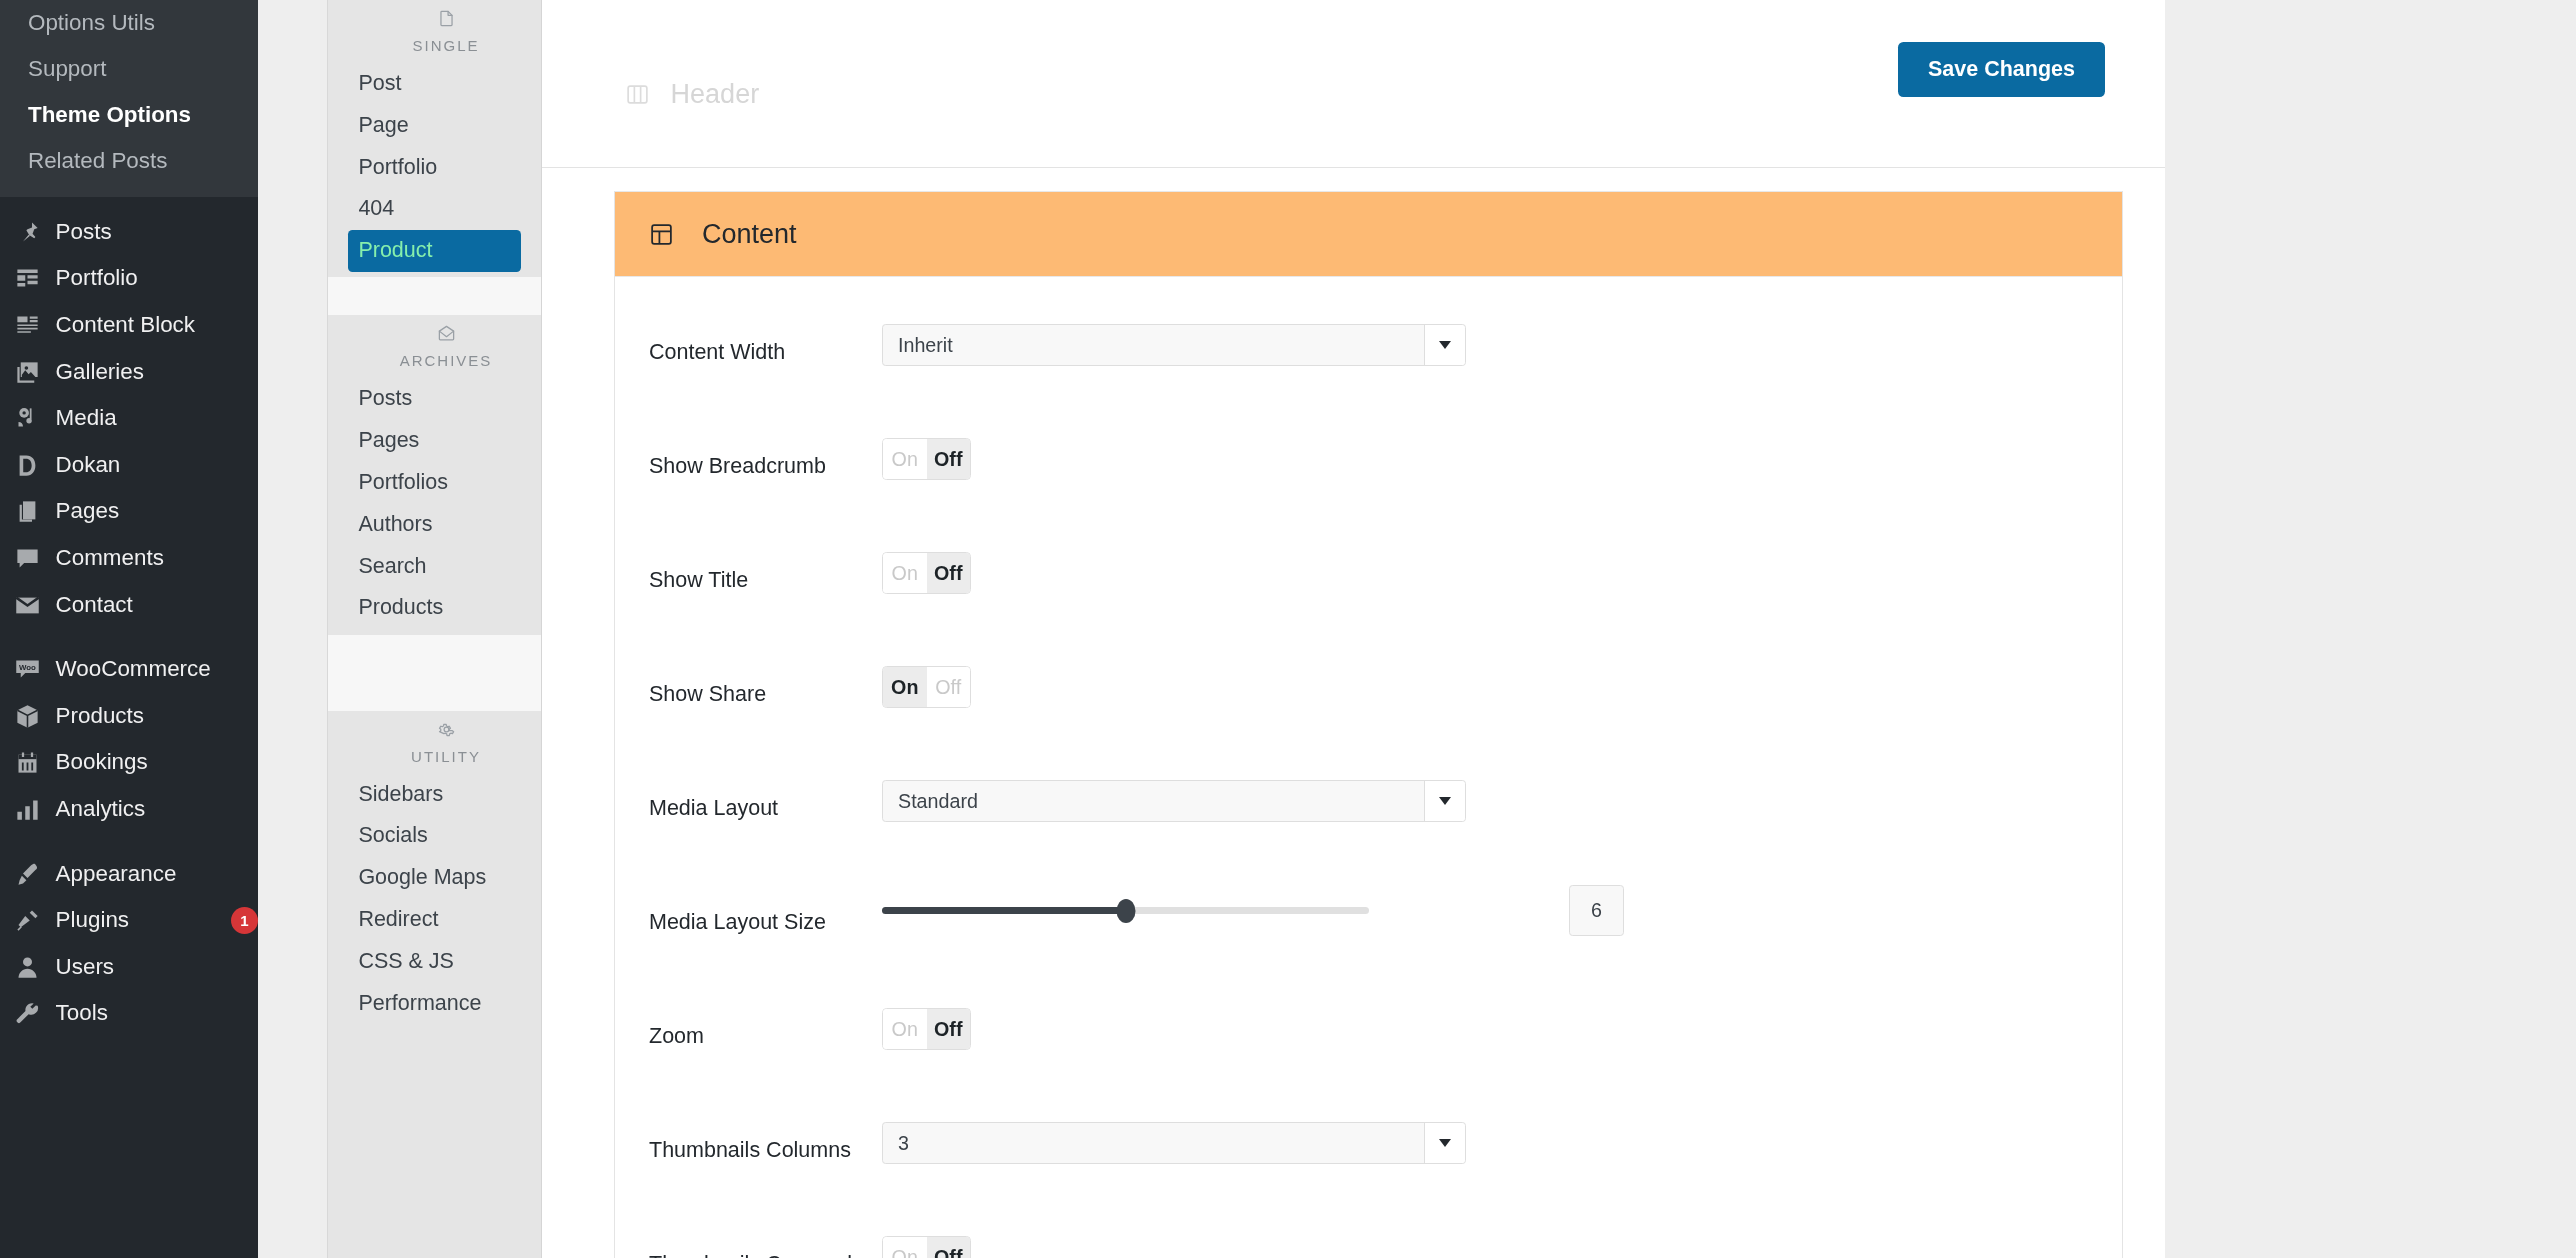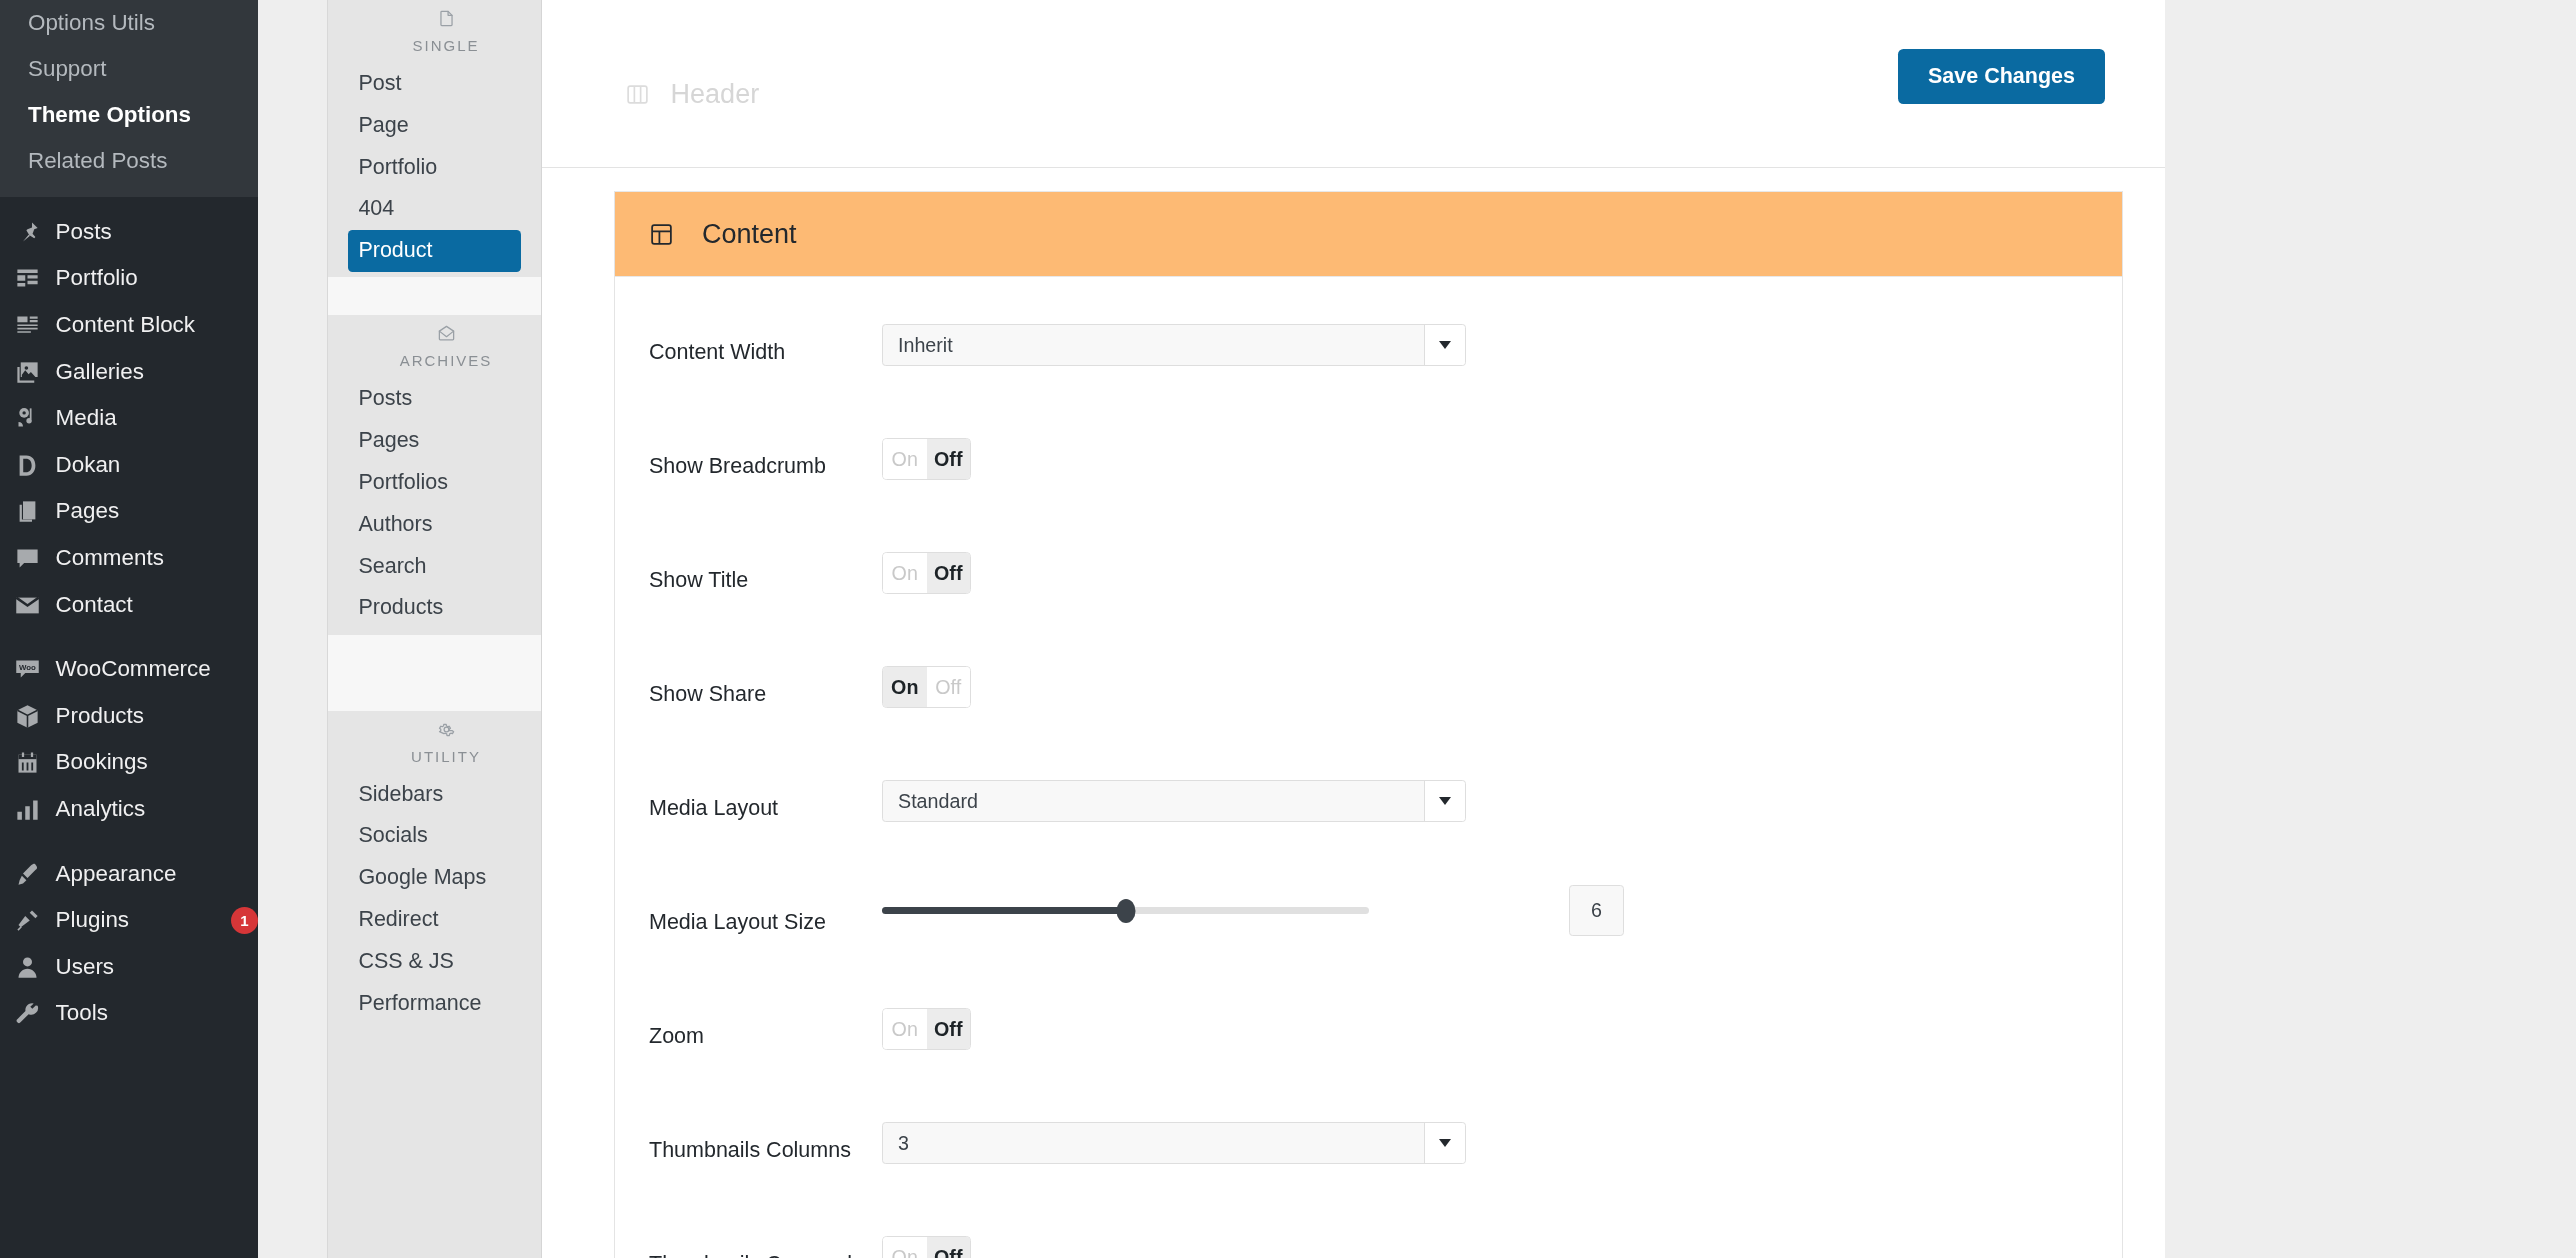--- a/index.html
+++ b/index.html
@@ -64,21 +64,21 @@
     flex-direction: column;
   }
   .opt-group-title .gi { width: 19px; height: 19px; flex:0 0 19px; display:block; }
   .opt-group-title .gi svg { width: 19px; height: 19px; display:block; stroke:#9aa0a6; fill:none; stroke-width:1.6; }
   .opt-item {
     font-size: 21.5px; color: #3c434a; line-height: 1.2;
     padding: 8px 0 8px 30px; margin: 0 19.7px 0 19.7px;
     border-radius: 4.5px; cursor: pointer; white-space: nowrap;
     padding-left: 10.7px;
   }
-  .opt-item.active { background: #0a6aa1; color: #ffffff; }
+  .opt-item.active { background: #0a6aa1; color: #86efac; }
   .opt-divider { height: 38px; background: #f7f7f7; }
 
   
   .main {
     flex: 1 1 auto; height: 1258px; background: #eeeeee;
     position: relative; overflow: hidden;
   }
   .main-inner { width: 1623px; background: #ffffff; height: 1258px; }
 
   .panel-header-top {
@@ -87,21 +87,21 @@
     position: relative;
   }
   .ph-title {
     position: absolute; left: 83px; top: 79px;
     display: flex; align-items: center; gap: 20.6px;
     font-size: 27px; color: #d6d6d6;
   }
   .ph-title .pi { width: 25px; height: 25px; flex:0 0 25px; }
   .ph-title .pi svg { width:25px; height:25px; stroke:#dcdcdc; fill:none; stroke-width:1.6; display:block; }
   .save-btn {
-    position: absolute; right: 60px; top: 49px;
+    position: absolute; right: 60px; top: 42px;
     background: #0a6aa1; color: #fff; border: none; border-radius: 5.4px;
     font-size: 21.5px; font-weight: bold; font-family: "Liberation Sans", sans-serif;
     padding: 0 30px; height: 55px; cursor: pointer;
     display: flex; align-items: center; justify-content: center;
   }
 
   .card {
     margin: 23px 42px 0 72px;
     border: 0.9px solid #e4e4e4; border-top: none;
     background: #ffffff;

